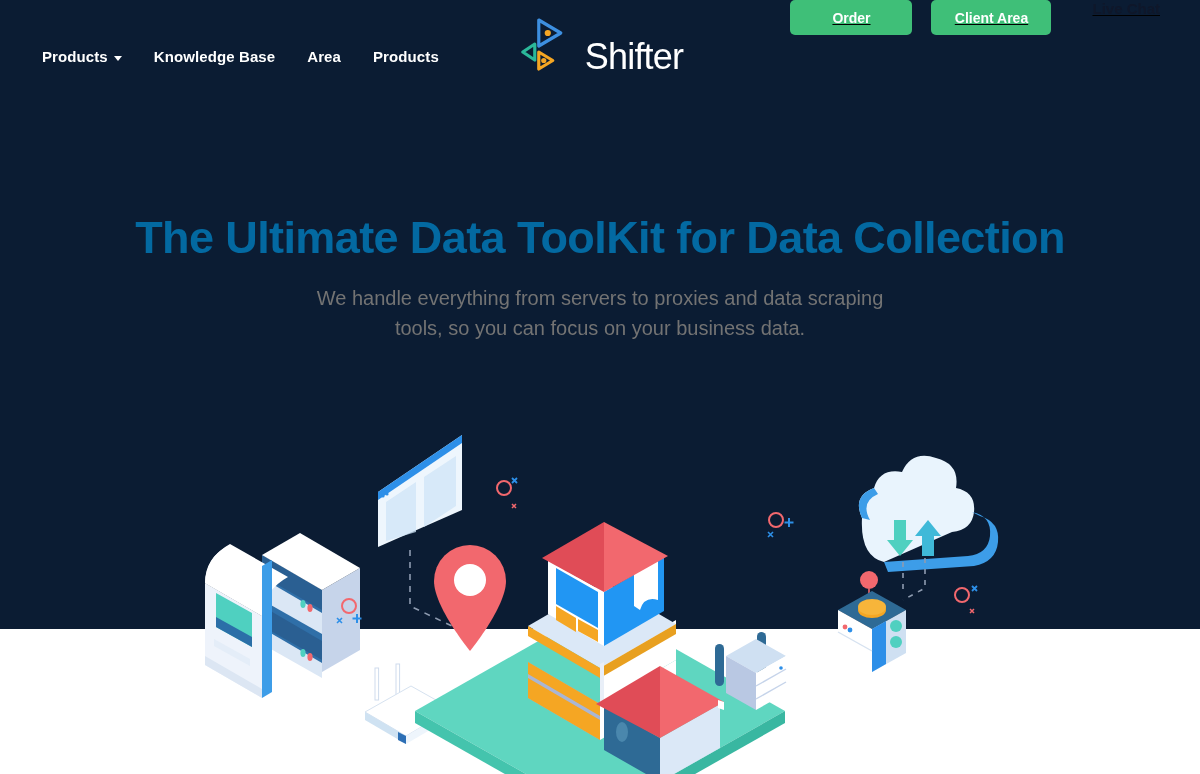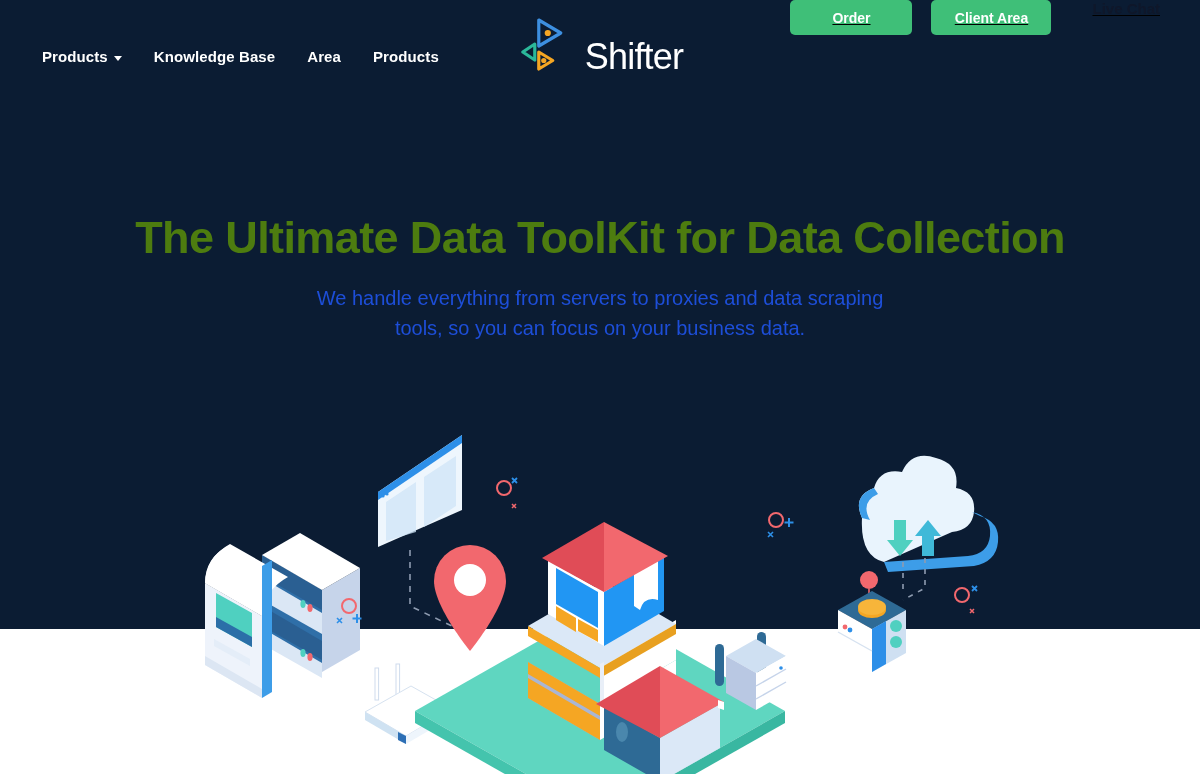--- a/index.html
+++ b/index.html
@@ -146,29 +146,29 @@
 
   
   .hero-copy {
     position: absolute;
     left: 0; top: 212px;
     width: 1200px;
     text-align: center;
     z-index: 20;
   }
   .hero-title {
-    color: #4d7c0f;
+    color: #0369a1;
     font-size: 45px;
     font-weight: bold;
     letter-spacing: -0.6px;
     line-height: 1.15;
   }
   .hero-sub {
     margin-top: 19px;
-    color: #1d4ed8;
+    color: #737373;
     font-size: 20px;
     line-height: 1.5;
     font-weight: normal;
   }
 
   
   .illustration {
     position: absolute;
     left: 0; top: 410px;
     width: 1200px;

